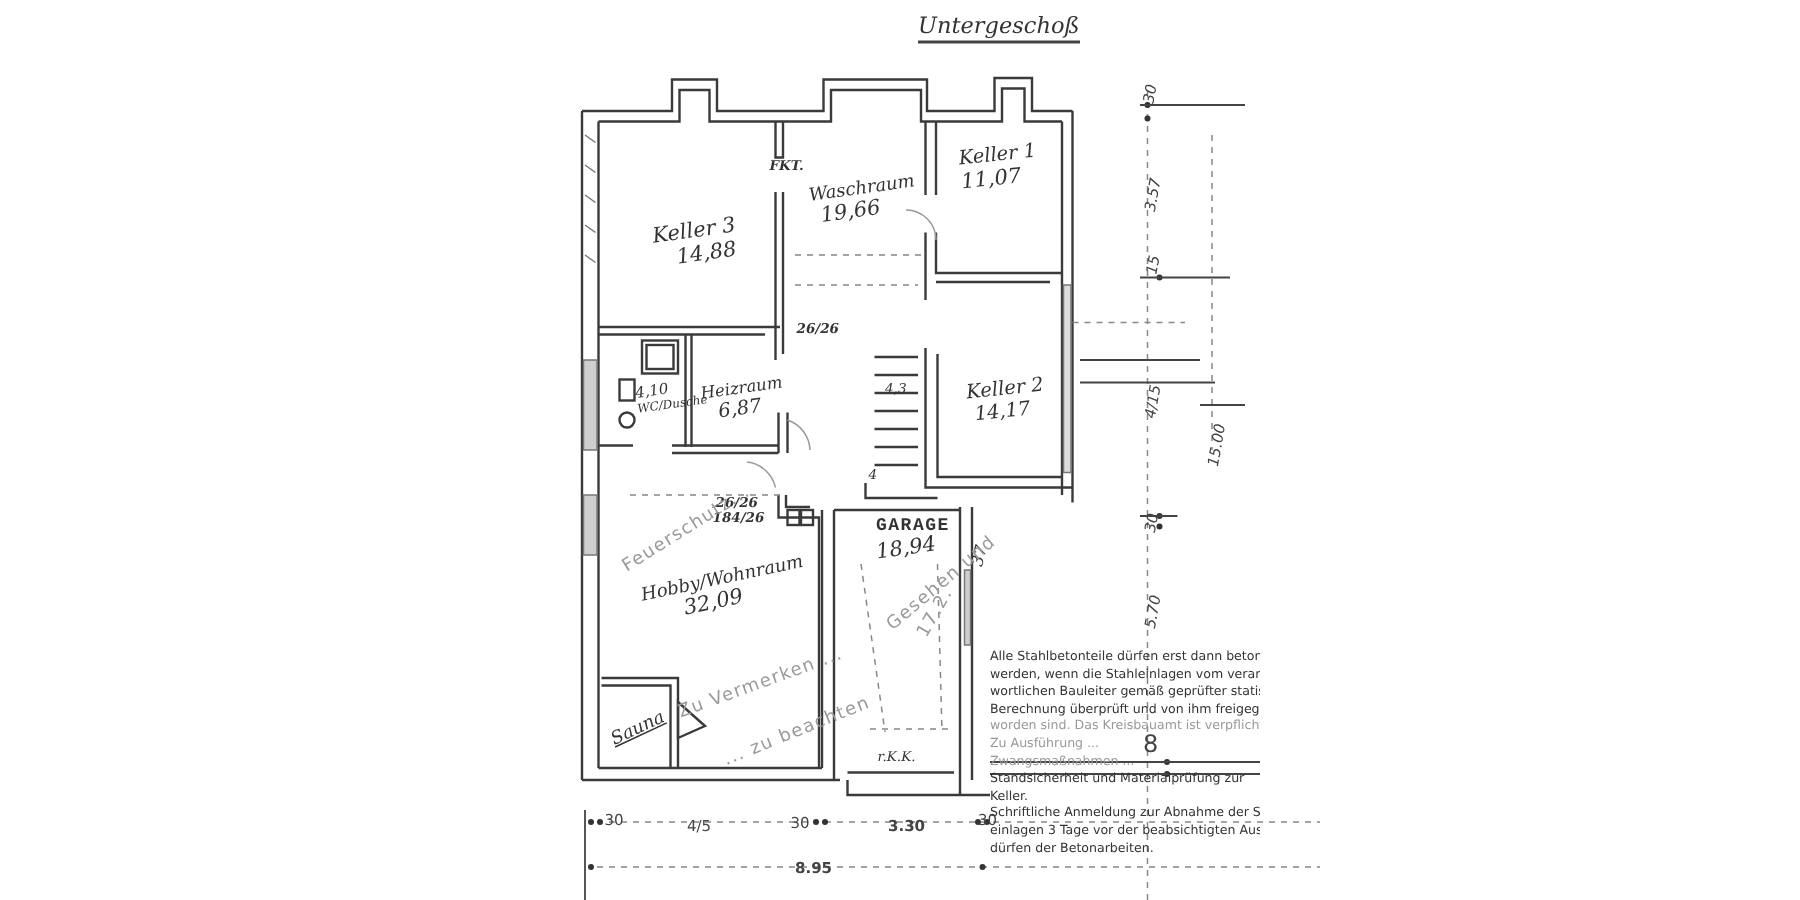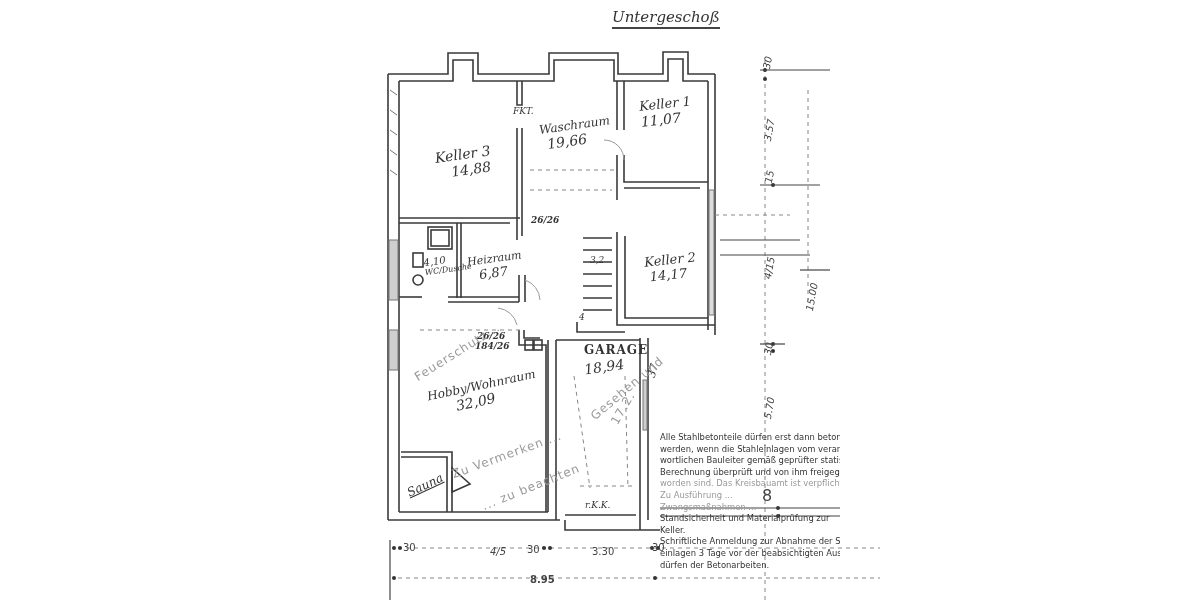--- a/index.html
+++ b/index.html
@@ -159,54 +159,54 @@
   </div>
   <div class="hand room-name" style="left:468px;top:252px;transform:rotate(-8deg);font-size:11px;">
     <div>Heizraum</div>
     <div style="padding-left:10px;font-size:13px;">6,87</div>
   </div>
   <div class="hand room-name" style="left:645px;top:252px;transform:rotate(-6deg);font-size:13px;">
     <div>Keller 2</div>
     <div style="padding-left:4px;">14,17</div>
   </div>
   <div class="hand room-name" style="left:584px;top:343px;font-size:12px;">
-    <div style="font-style:normal;font-weight:bold;letter-spacing:1px;">GARAGE</div>
+    <div style="font-style:normal;font-weight:bold;letter-spacing:1px;font-family:Liberation Mono, monospace;">GARAGE</div>
     <div style="font-size:14px;transform:rotate(-8deg);">18,94</div>
   </div>
   <div class="hand room-name" style="left:428px;top:378px;transform:rotate(-12deg);font-size:12px;">
     <div>Hobby/Wohnraum</div>
     <div style="padding-left:26px;font-size:14px;">32,09</div>
   </div>
   <div class="hand room-name" style="left:406px;top:478px;transform:rotate(-25deg);font-size:12px;text-decoration:underline;">
     <span>Sauna</span>
   </div>
   <div class="hand small" style="left:424px;top:254px;transform:rotate(-8deg);">
     <div style="font-size:10px;">4,10</div>
     <div style="font-size:8px;">WC/Dusche</div>
   </div>
 
-  <div class="hand small" style="left:513px;top:106px;font-weight:normal;">FKT.</div>
+  <div class="hand small" style="left:513px;top:106px;font-weight:bold;">FKT.</div>
   <div class="hand small" style="left:531px;top:215px;font-weight:bold;">26/26</div>
   <div class="hand small" style="left:477px;top:331px;font-weight:bold;">26/26</div>
   <div class="hand small" style="left:475px;top:341px;font-weight:bold;">184/26</div>
-  <div class="hand small" style="left:590px;top:255px;">3,2</div>
+  <div class="hand small" style="left:590px;top:255px;">4,3</div>
   <div class="hand small" style="left:579px;top:312px;">4</div>
   <div class="hand small" style="left:646px;top:364px;font-size:11px;transform:rotate(-75deg);">37</div>
   <div class="hand small" style="left:585px;top:500px;">r.K.K.</div>
 
   <div class="stamp" style="left:412px;top:372px;transform:rotate(-32deg);">Feuerschutz...</div>
   <div class="stamp" style="left:588px;top:412px;transform:rotate(-40deg);">Gesehen und</div>
   <div class="stamp" style="left:608px;top:420px;transform:rotate(-60deg);">17.2.</div>
   <div class="stamp" style="left:450px;top:468px;transform:rotate(-20deg);">Zu Vermerken ...</div>
   <div class="stamp" style="left:480px;top:500px;transform:rotate(-22deg);">... zu beachten</div>
 
   <div class="dim" style="left:403px;top:542px;">30</div>
-  <div class="dim" style="left:458px;top:546px;font-style:italic;margin-left:32px;">4/5</div>
+  <div class="dim" style="left:458px;top:546px;">4/5</div>
   <div class="dim" style="left:527px;top:544px;">30</div>
-  <div class="dim" style="left:592px;top:546px;">3.30</div>
+  <div class="dim" style="left:592px;top:546px;font-weight:bold;">3.30</div>
   <div class="dim" style="left:652px;top:542px;">30</div>
   <div class="dim" style="left:530px;top:574px;font-weight:bold;">8.95</div>
 
   <div class="dim dim-v" style="left:761px;top:68px;">30</div>
   <div class="dim dim-v" style="left:762px;top:140px;">3.57</div>
   <div class="dim dim-v" style="left:763px;top:182px;">15</div>
   <div class="dim dim-v" style="left:762px;top:278px;">4/15</div>
   <div class="dim dim-v" style="left:762px;top:354px;">30</div>
   <div class="dim dim-v" style="left:762px;top:418px;">5.70</div>
   <div class="dim dim-v" style="left:804px;top:310px;">15.00</div>

